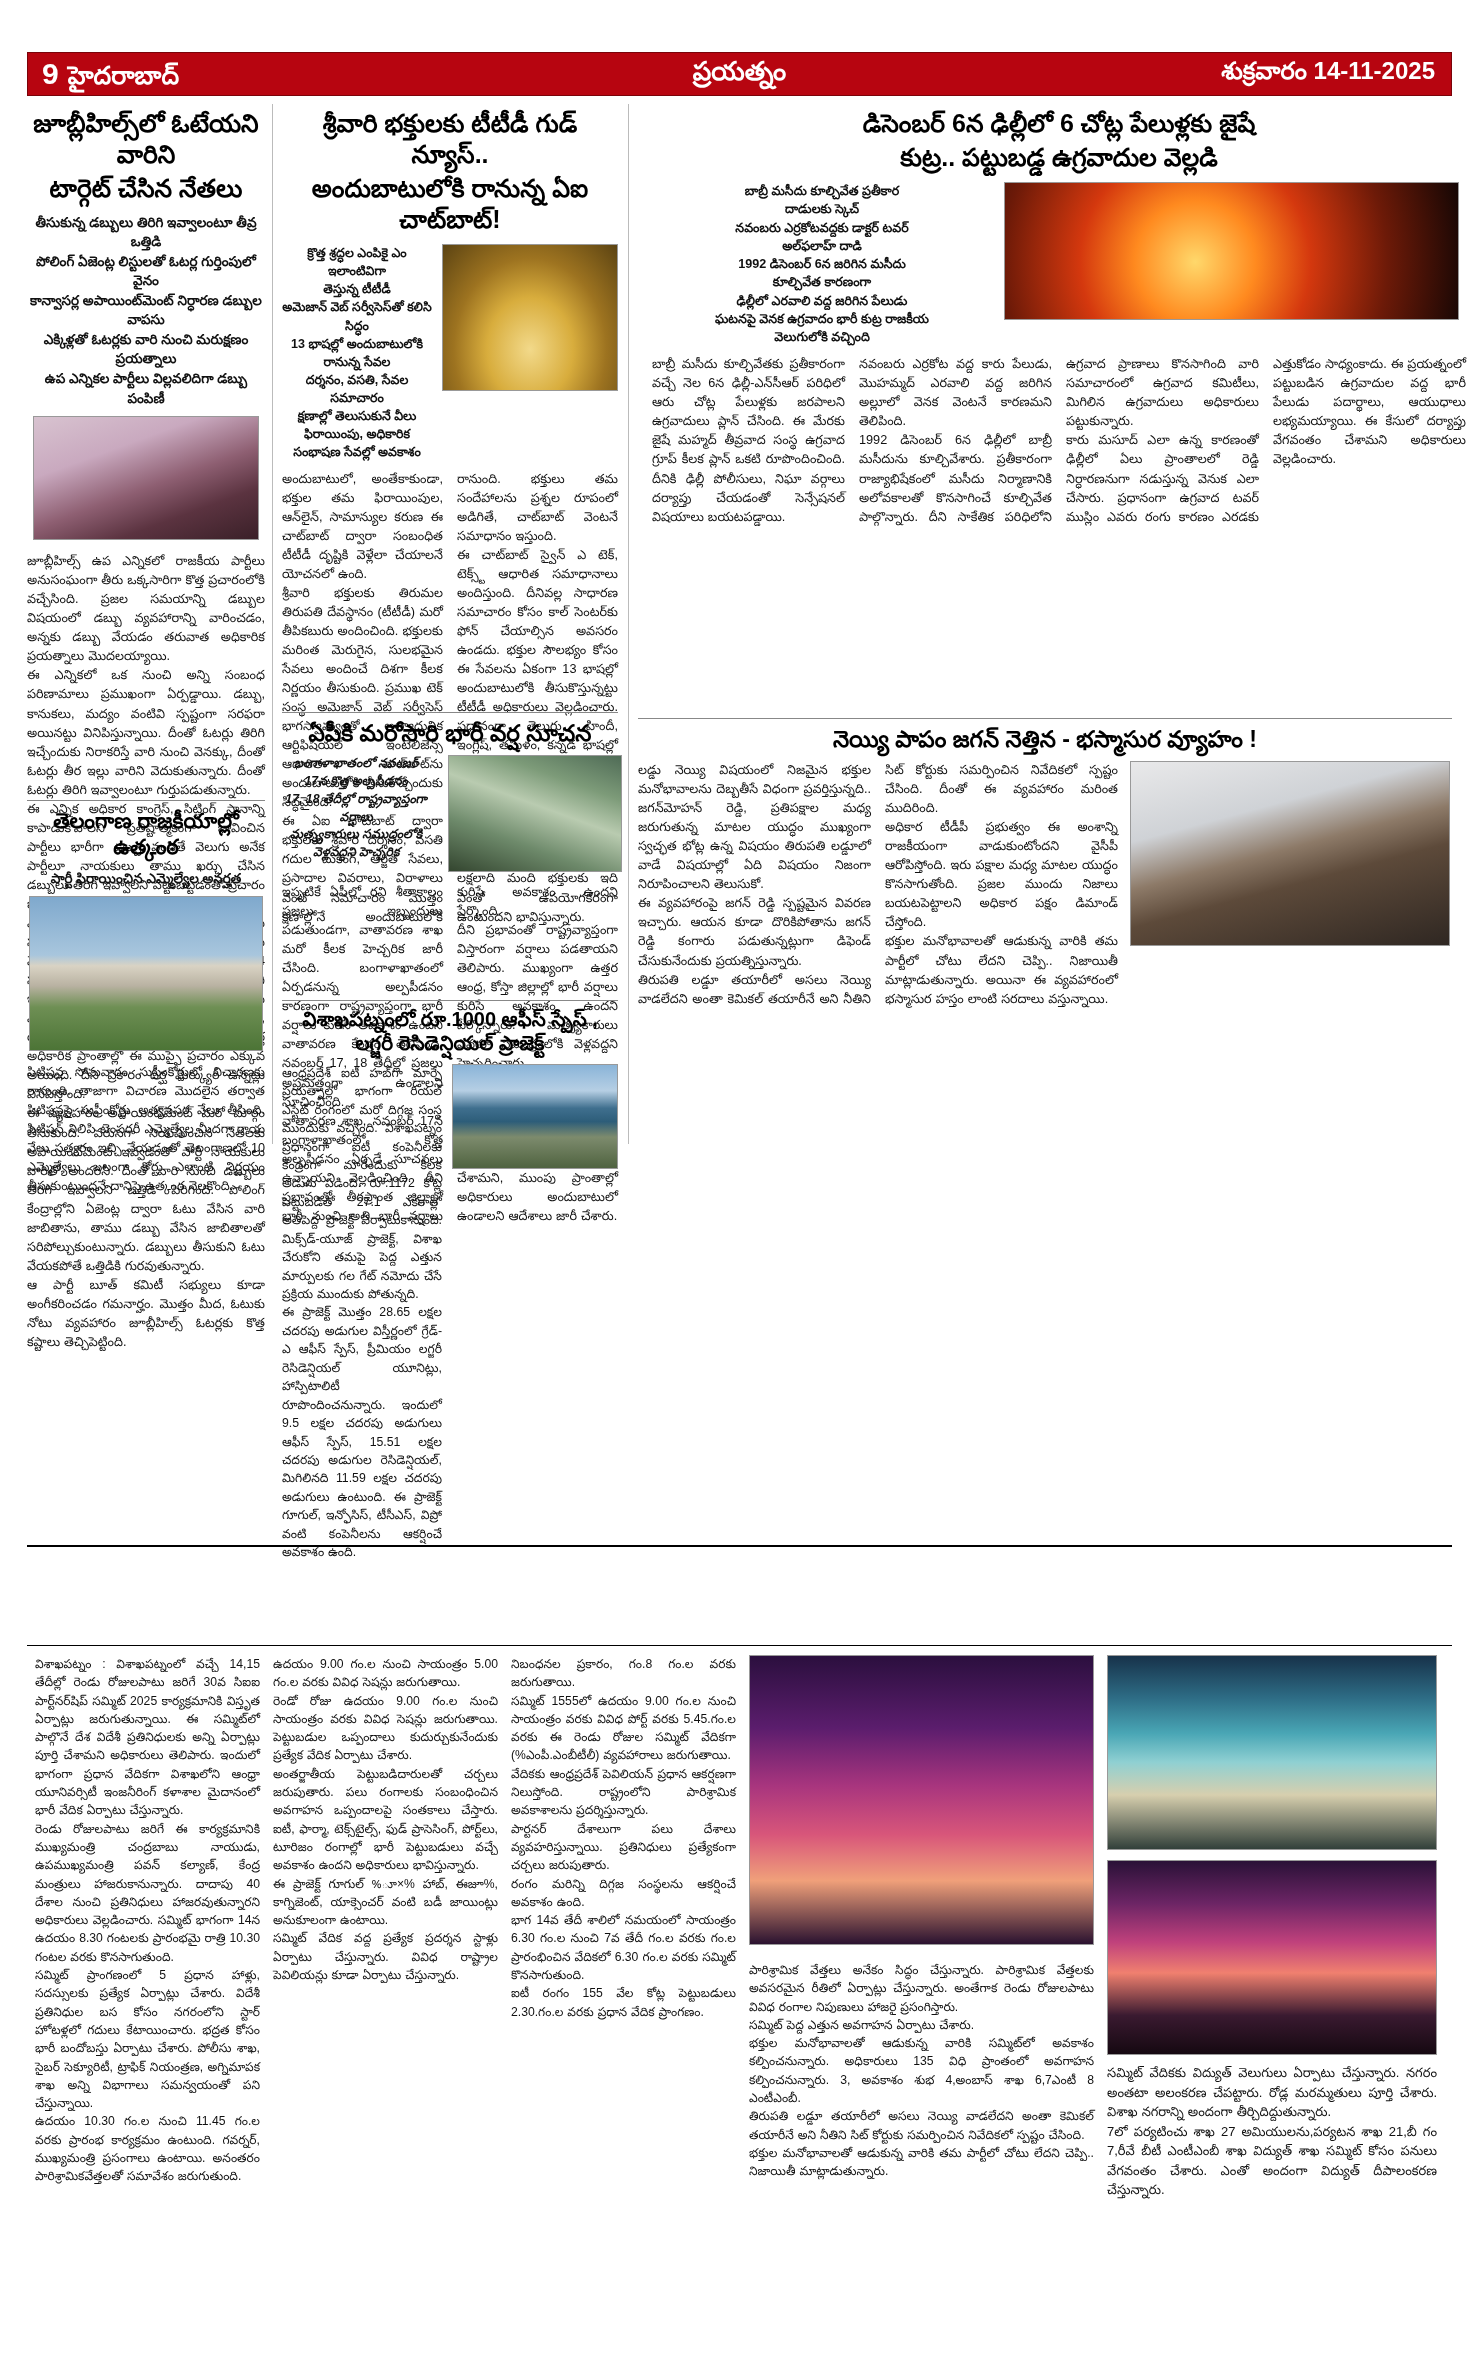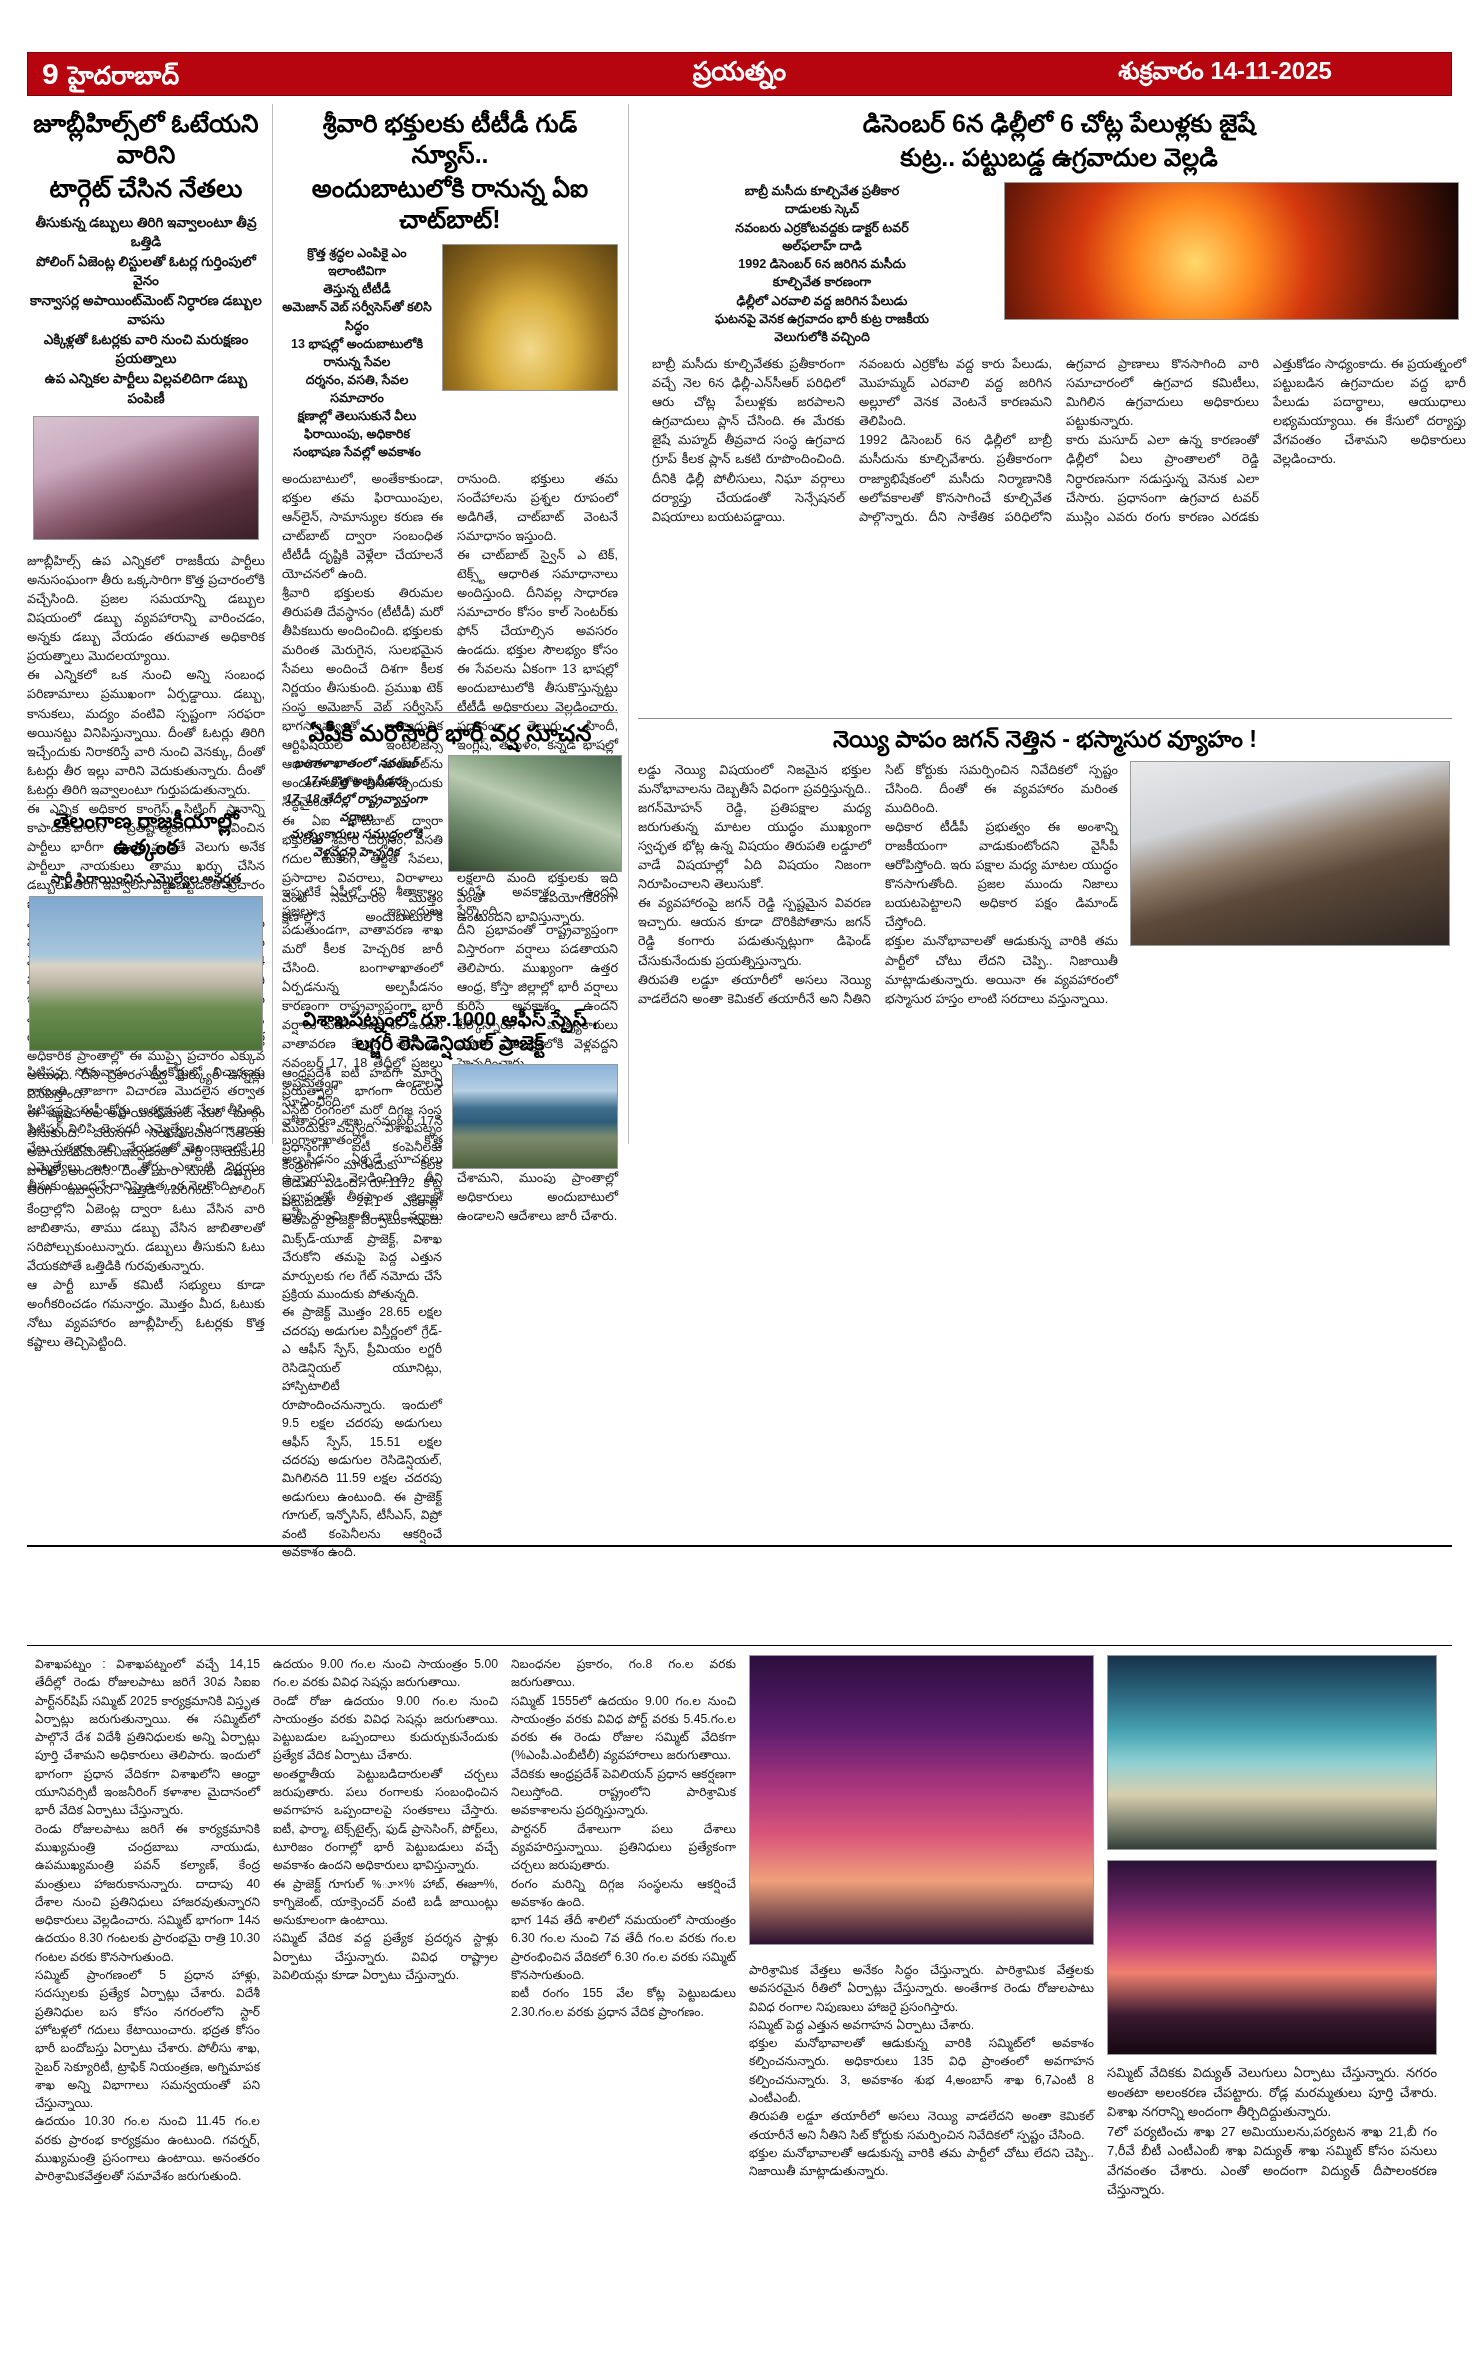--- a/index.html
+++ b/index.html
@@ -13,21 +13,21 @@
   
   .masthead {
     position: absolute; left: 27px; top: 52px; width: 1425px; height: 44px;
     background: #b70510; border: 1px solid #7a0309;
     display: flex; align-items: center;
   }
   .mh-left { display:flex; align-items:baseline; gap: 9px; padding-left: 14px; width: 420px;}
   .mh-pageno { color:#fff; font-size: 30px; font-weight: 700; line-height:1; }
   .mh-city  { color:#fff; font-size: 25px; font-weight: 700; line-height:1; }
   .mh-title { flex:1; text-align:center; color:#fff; font-size: 26px; font-weight:700; }
-  .mh-date  { width: 420px; text-align:center; padding-right: 32px; color:#fff;
+  .mh-date  { width: 420px; text-align:right; padding-right: 16px; color:#fff;
               font-size: 24px; font-weight: 700; }
 
   
   .hl { font-weight: 700; color:#000; text-align:center; line-height: 1.22; }
   .hl-xl { font-size: 25px; }
   .hl-lg { font-size: 23px; }
   .hl-md { font-size: 20px; }
   .hl-sec{ font-size: 21px; }
   .kicker { font-size: 13.5px; line-height: 1.45; text-align:center; font-weight:700; color:#111; }
   .body { font-size: 12.7px; line-height: 1.5; text-align: justify; color:#111;

